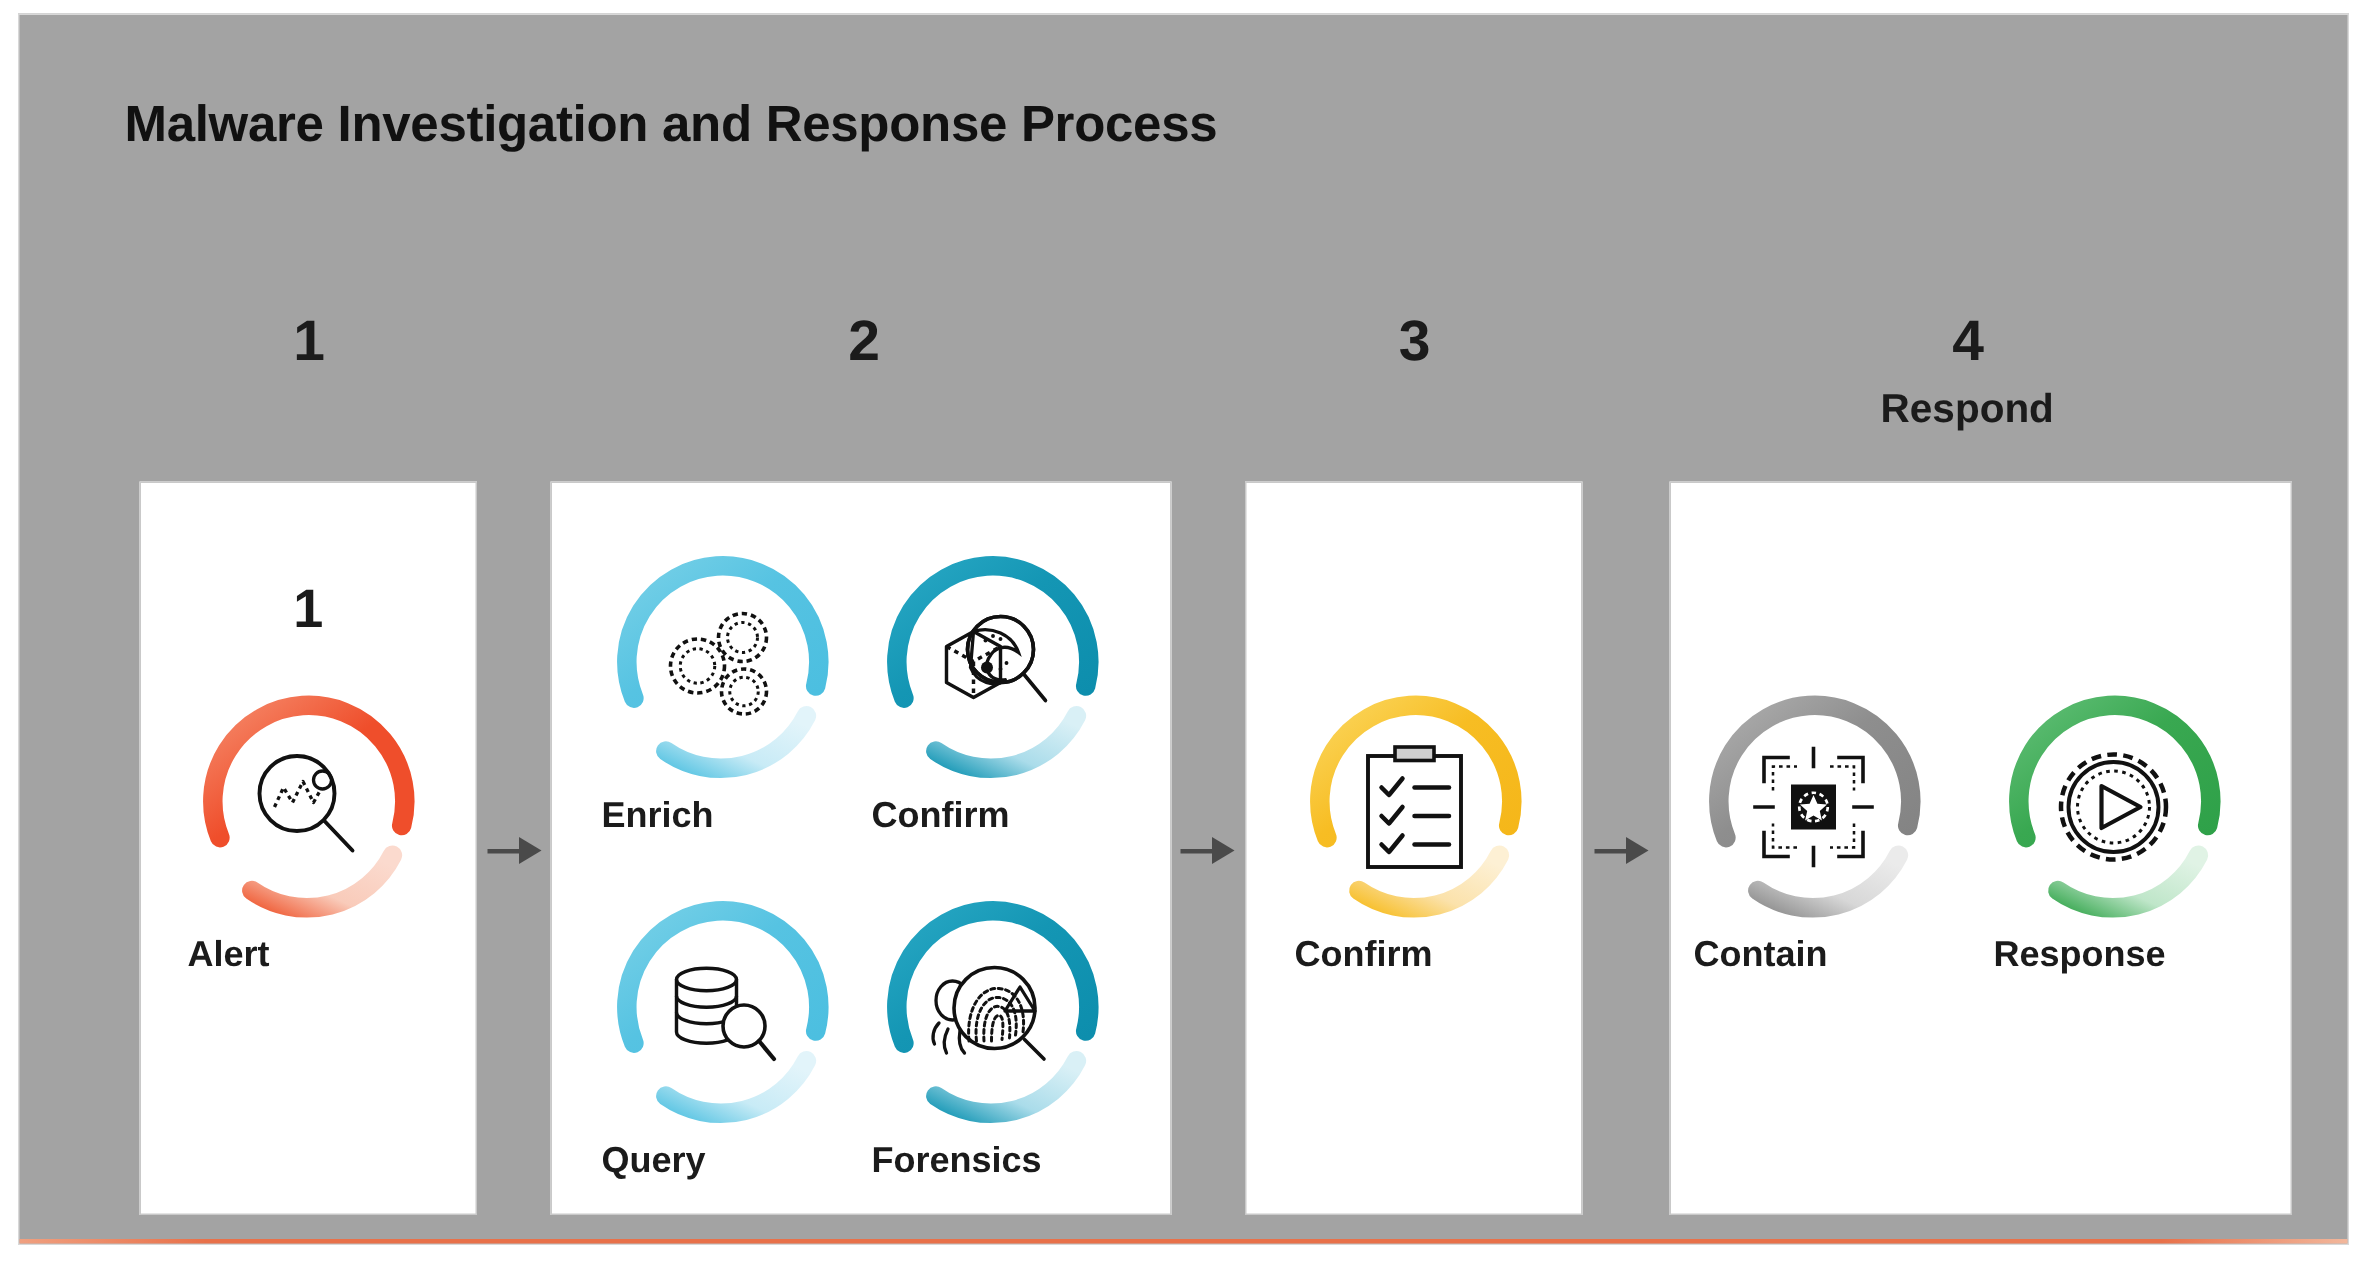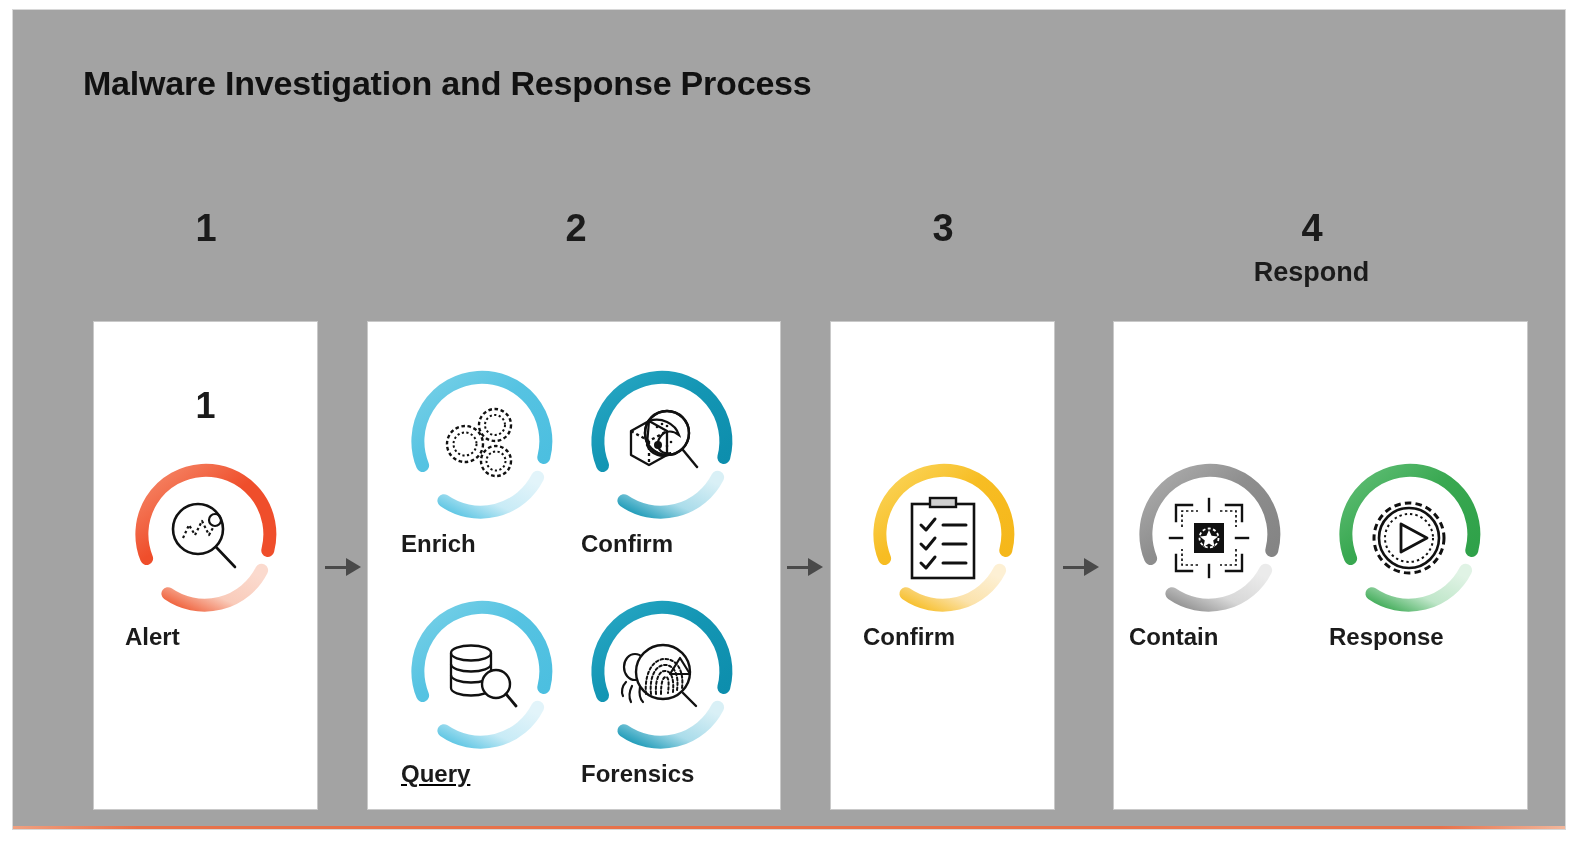--- a/index.html
+++ b/index.html
@@ -248,21 +248,21 @@
           <circle cx="48" cy="21" r="1.3" fill="#111"></circle>
           <circle cx="52" cy="37" r="1.3" fill="#111"></circle>
           <circle cx="48" cy="41" r="1.3" fill="#111"></circle>
           <line x1="64" y1="45" x2="78" y2="62" stroke="#111" stroke-width="2.4" stroke-linecap="round"></line>
         </svg>
       </div>
     </div>
     <div class="node-label">Confirm</div>
   </div>
 
-  <div class="node" style="left:388px; top:585px; width:160px;text-decoration:underline;">
+  <div class="node" style="left:388px; top:585px; width:160px;">
     <div class="ring-wrap" style="width:160px;height:160px;">
       <svg width="160" height="160" viewBox="0 0 160 160" aria-hidden="true">
         <defs>
           <linearGradient id="g-query-a" x1="0.1" y1="0.15" x2="1" y2="0.95">
             <stop offset="0%" stop-color="#6fcde6"></stop>
             <stop offset="40%" stop-color="#56c3e2"></stop>
             <stop offset="100%" stop-color="#4cbfe0"></stop>
           </linearGradient>
           <linearGradient id="g-query-b" x1="1" y1="0.2" x2="0" y2="1">
             <stop offset="0%" stop-color="#e2f4fa"></stop>

